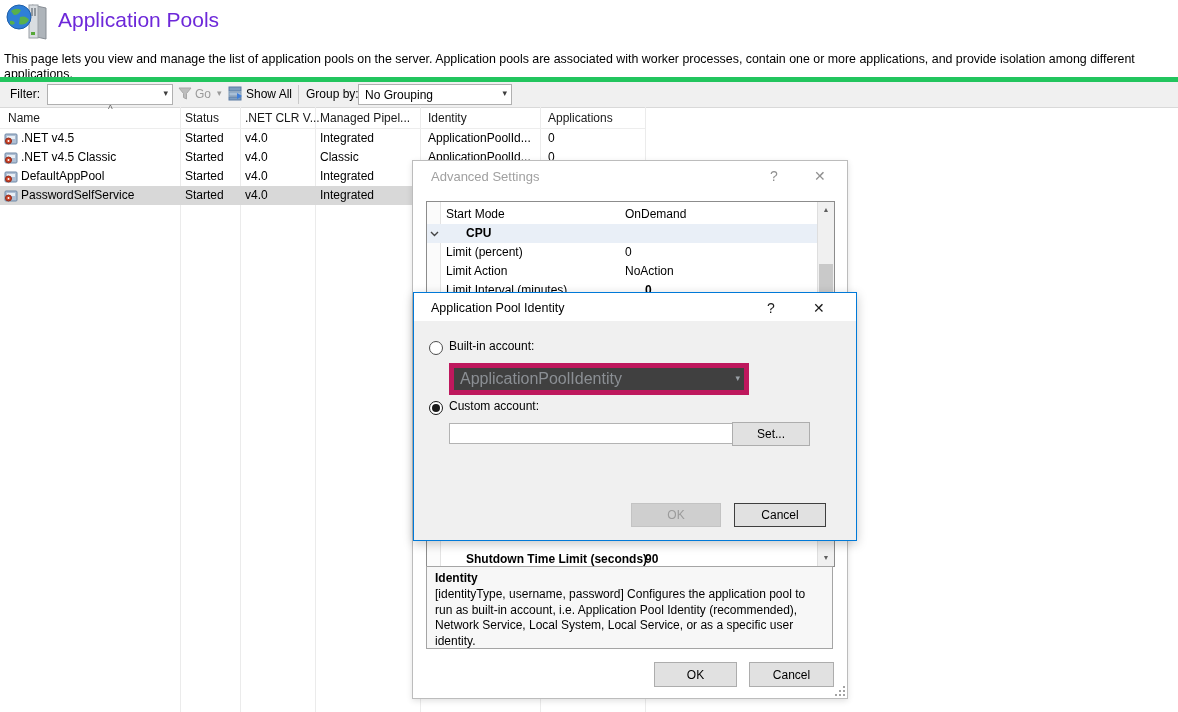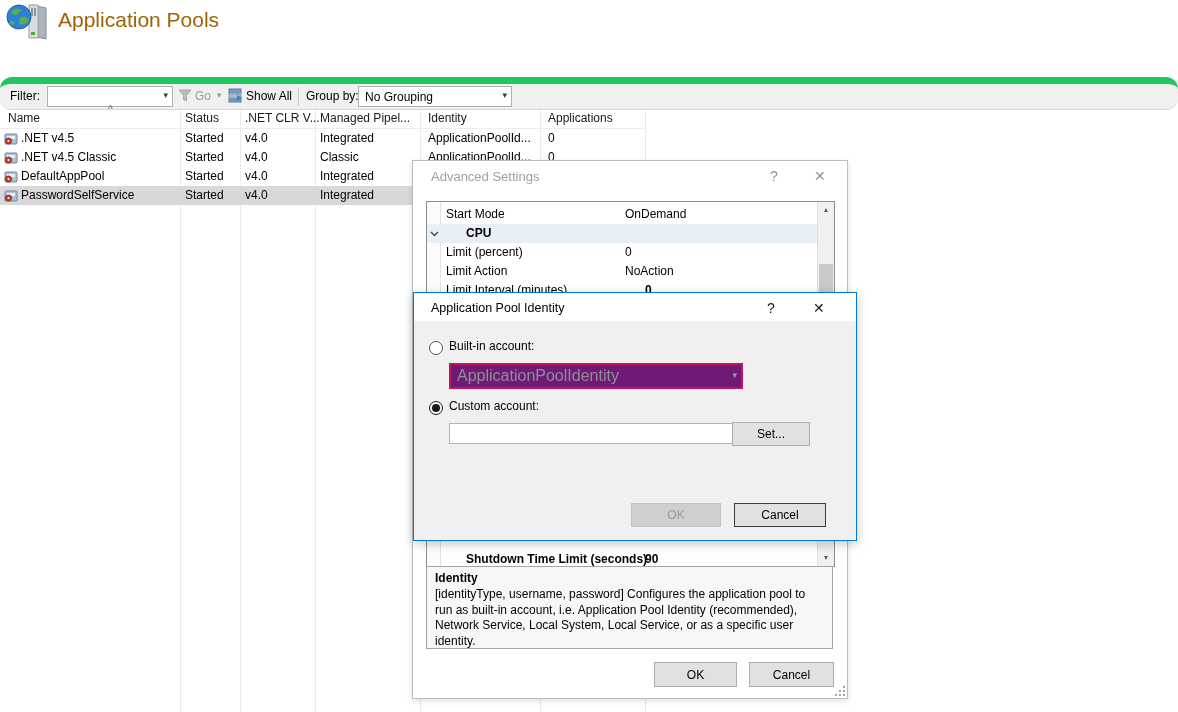--- a/index.html
+++ b/index.html
@@ -3,26 +3,26 @@
 <meta charset="utf-8">
 <style>
   html,body{margin:0;padding:0;background:#fff;}
   body{font-family:"Liberation Sans",sans-serif;color:#000;}
   .page{position:relative;width:1178px;height:712px;background:#fff;overflow:hidden;}
   .abs{position:absolute;}
   .nw{white-space:nowrap;}
   .b{font-weight:bold;margin-left:20px;}
 
   
-  .page-title{left:58px;top:8px;font-size:21px;color:#a16207;}
+  .page-title{left:58px;top:8px;font-size:21px;color:#6d28d9;}
   .page-desc{left:4px;top:52px;width:1172px;font-size:12.4px;line-height:15px;}
 
   
   .toolbar{left:0;top:77px;width:1178px;height:25px;background:#f0f0f0;
-           border-top:7px solid #22c55e;border-bottom:1px solid #d9d9d9;font-size:12px;border-radius:12px;}
+           border-top:5px solid #22c55e;border-bottom:1px solid #d9d9d9;font-size:12px;}
   .tb-label{top:4px;line-height:17px;}
   .combo{background:#fff;border:1px solid #b0b0b0;height:19px;font-size:12px;}
   .combo-val{position:absolute;left:6px;top:2px;line-height:16px;}
   .combo-arrow{position:absolute;right:4px;top:3px;font-size:9px;color:#3c3c3c;}
   .filter-input{position:absolute;left:1px;top:1px;width:102px;height:15px;border:none;outline:none;
                 font-family:"Liberation Sans",sans-serif;font-size:12px;background:transparent;}
   .dim{color:#9a9a9a;}
   .tb-sep{top:3px;width:1px;height:19px;background:#c9c9c9;}
 
   
@@ -61,21 +61,21 @@
   
   .idd{left:413px;top:292px;width:430px;height:247px;background:#f0f0f0;border:1px solid #0079d8;
        box-shadow:0 3px 10px rgba(0,0,0,.22);padding-left:12px;}
   .idd-titlebar{position:absolute;left:0;top:0;right:0;height:28px;background:#fff;}
   .idd-title{left:17px;top:7px;font-size:12.5px;color:#000;line-height:16px;}
   .idd .dlg-sys{color:#1a1a1a;}
   .radio{position:absolute;width:12px;height:12px;border:1px solid #4d4d4d;border-radius:50%;background:#fff;}
   .radio.checked{border-color:#1a1a1a;}
   .radio.checked::after{content:'';position:absolute;left:2px;top:2px;width:8px;height:8px;border-radius:50%;background:#1a1a1a;}
   .rlabel{position:absolute;font-size:12px;line-height:19px;}
-  .combo-dis{position:absolute;left:35px;top:70px;width:290px;height:22px;background:#701a75;border:2px solid #be185d;}
+  .combo-dis{position:absolute;left:35px;top:70px;width:290px;height:22px;background:#404040;border:5px solid #be185d;}
   .combo-dis .combo-val{color:#8b8f94;top:3px;}
   .combo-dis .combo-arrow{color:#9aa0a6;top:5px;}
   .txtinput{position:absolute;left:35px;top:130px;width:275px;height:19px;background:#fff;border:1px solid #b3b3b3;
             font-family:"Liberation Sans",sans-serif;font-size:12px;padding:0 4px;outline:none;}
   .btn.disabled{background:#cfcfcf;border-color:#c3c3c3;color:#9b9b9b;}
   .btn.focusdark{border-color:#3f3f3f;}
 </style>
 </head>
 <body>
 
@@ -86,20 +86,21 @@
     <rect x="23" y="2" width="9" height="33" fill="#d9dde1" stroke="#9aa0a6" stroke-width="1"></rect>
     <rect x="25" y="5" width="2" height="8" fill="#8f969d"></rect>
     <rect x="28" y="5" width="2" height="8" fill="#8f969d"></rect>
     <rect x="25" y="29" width="4" height="3" fill="#57a839"></rect>
     <circle cx="13" cy="14" r="12" fill="#2f7fd6" stroke="#1d5ea8" stroke-width="1"></circle>
     <path d="M5 8 Q10 4 15 7 Q13 12 8 12 Z" fill="#58b04c"></path>
     <path d="M14 14 Q20 12 23 17 Q19 23 13 21 Z" fill="#58b04c"></path>
     <path d="M4 18 Q7 17 9 20 Q7 23 4 21 Z" fill="#58b04c"></path>
   </svg>
   <div class="abs nw page-title">Application Pools</div>
+  <div class="abs page-desc">This page lets you view and manage the list of application pools on the server. Application pools are associated with worker processes, contain one or more applications, and provide isolation among different applications.</div>
 
   <div class="abs toolbar">
     <span class="abs nw tb-label" style="left:10px">Filter:</span>
     <div class="abs combo" style="left:47px;top:2px;width:124px">
       <input class="filter-input" value="" style="">
       <span class="combo-arrow">▾</span>
     </div>
     <div class="abs" style="left:178px;top:2px;width:38px;height:20px">
       <svg class="abs" style="left:0;top:3px" width="14" height="13" viewBox="0 0 14 13">
         <polygon points="1,1 13,1 8.5,6.5 8.5,12 5.5,10.5 5.5,6.5" fill="#bdbdbd" stroke="#a7a7a7"></polygon>

